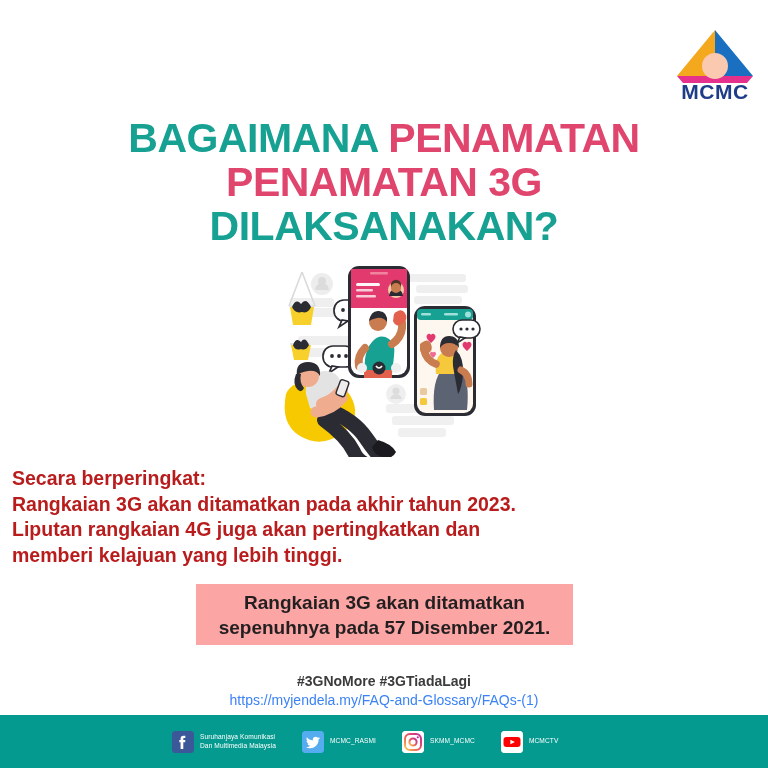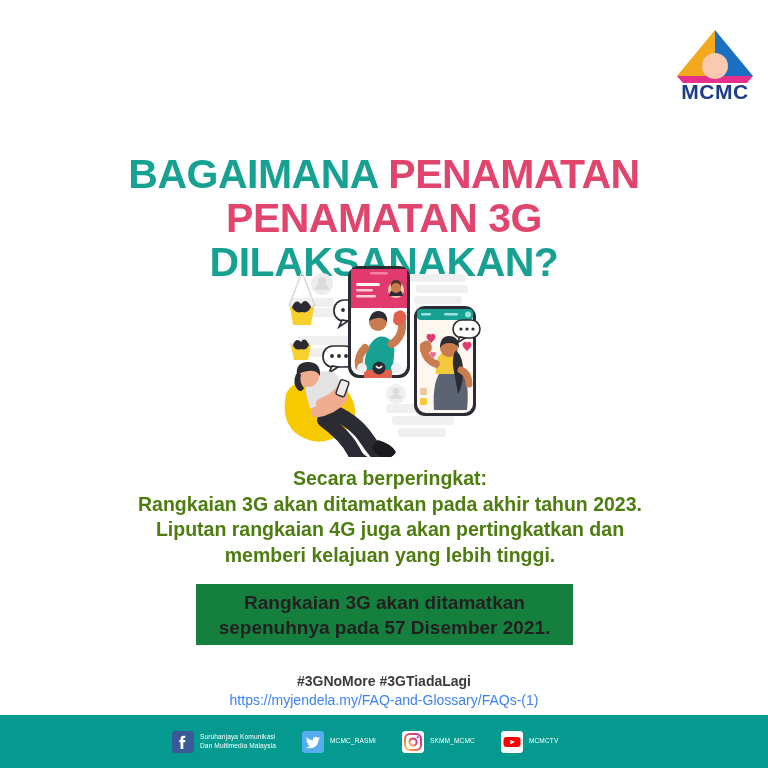--- a/index.html
+++ b/index.html
@@ -25,50 +25,48 @@
   .logo-wrap svg{display:block;width:96px;height:78px;}
 
   
   .headline{
     position:absolute;top:116px;left:0;right:0;
     text-align:center;
     font-weight:bold;
     font-size:41px;
     line-height:44px;
     letter-spacing:-0.5px;
-    margin-top:36px;
   }
   .hl-line{display:block;white-space:nowrap;}
   .t-teal{color:#17A193;}
   .t-pink{color:#E0456E;}
 
   
   .illo{
     position:absolute;top:252px;left:50%;
     transform:translateX(-50%);
     width:232px;height:205px;
   }
   .illo svg{display:block;width:232px;height:205px;}
 
   
   .body-copy{
     position:absolute;top:466px;left:12px;right:0;
-    text-align:center;
-    color:#4d7c0f;
+    color:#b91c1c;
     font-weight:bold;
     font-size:19.5px;
     line-height:25.5px;
   }
   .body-copy span{display:block;white-space:nowrap;}
 
   
   .callout{
     position:absolute;top:584px;left:196px;
     width:377px;height:61px;
-    background:#15803d;
+    background:#fca5a5;
     display:flex;flex-direction:column;
     align-items:center;justify-content:center;
     color:#231f20;
     font-weight:bold;font-size:19px;line-height:25px;
     text-align:center;
   }
   .callout span{display:block;white-space:nowrap;}
 
   
   .hashtags{

